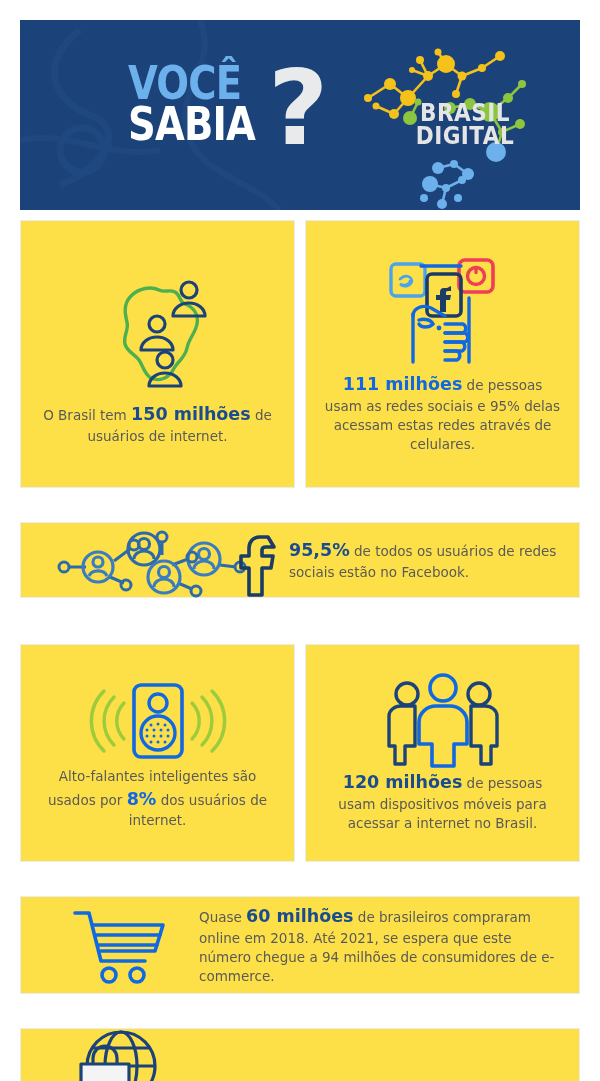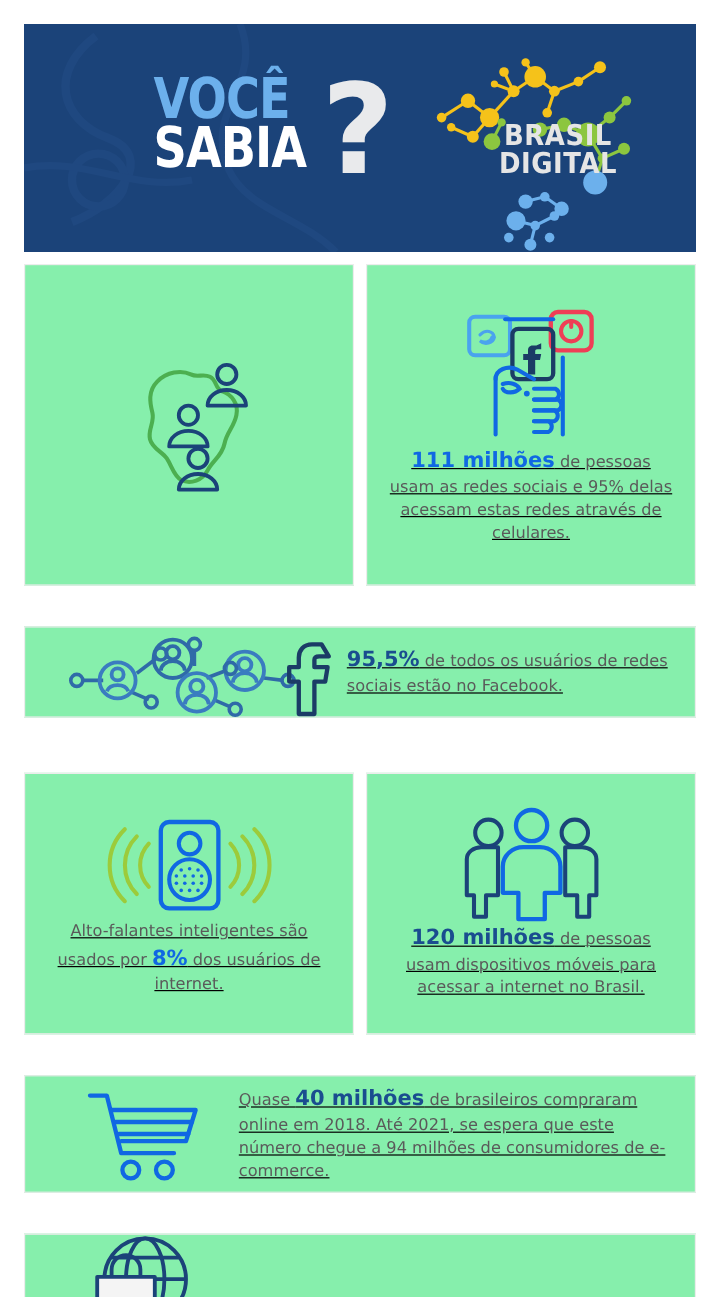--- a/index.html
+++ b/index.html
@@ -15,21 +15,20 @@
   }
   .page {
     width: 600px;
     height: 1081px;
     background: #ffffff;
     padding: 20px;
     box-sizing: border-box;
     display: flex;
     flex-direction: column;
     gap: 10px;
-    text-decoration: underline;
   }
 
   
   .header {
     position: relative;
     height: 190px;
     background: #1b4379;
     overflow: hidden;
     flex: none;
     display: flex;
@@ -109,21 +108,21 @@
   .logo-text .l1 { font-size: 24px; letter-spacing: .5px; transform: scaleX(.9); display:block; }
   .logo-text .l2 { font-size: 24px; letter-spacing: .5px; transform: scaleX(.9); display:block; }
 
   
   .row {
     display: flex;
     gap: 10px;
     flex: none;
   }
   .card {
-    background: #86efac;
+    background: #fde047;
     border: 1px solid #ececec;
     box-sizing: border-box;
     display: flex;
     align-items: center;
   }
   .card.col {
     flex-direction: column;
     justify-content: center;
     text-align: center;
     padding: 14px 18px;
@@ -279,20 +278,23 @@
                    C30 74 36 68 34 60 C32 52 30 42 38 34 Z" fill="none" stroke="#4caf50" stroke-width="3.4" stroke-linejoin="round"></path>
           <g fill="none" stroke="#1b4379" stroke-width="3.2">
             <circle cx="96" cy="28" r="8"></circle>
             <path d="M80 54 a16 13 0 0 1 32 0 Z" stroke-linejoin="round"></path>
             <circle cx="64" cy="62" r="8"></circle>
             <path d="M48 88 a16 13 0 0 1 32 0 Z" stroke-linejoin="round"></path>
             <circle cx="72" cy="98" r="8"></circle>
             <path d="M56 124 a16 13 0 0 1 32 0 Z" stroke-linejoin="round"></path>
           </g>
         </svg>
+      </div>
+      <div class="caption center">
+        <span>O Brasil tem </span><span class="hl navy">150 milhões</span><span> de usuários de internet.</span>
       </div>
     </div>
 
     <div class="card col half">
       <div class="icon-wrap">
         <svg width="120" height="118" viewBox="0 0 120 118">
           <rect x="8" y="10" width="34" height="32" rx="5" fill="none" stroke="#4aa3ee" stroke-width="3.4"></rect>
           <path d="M17 25 c5 -5 11 -3 12 2 c-1 5 -8 7 -12 3 c4 2 9 1 10 -3" fill="none" stroke="#4aa3ee" stroke-width="2.6" stroke-linecap="round"></path>
           <rect x="76" y="6" width="34" height="32" rx="6" fill="none" stroke="#ef3e56" stroke-width="3.6"></rect>
           <circle cx="93" cy="22" r="8.5" fill="none" stroke="#ef3e56" stroke-width="3.4"></circle>
@@ -438,21 +440,21 @@
             <path d="M6 10 h14 l12 48 h44"></path>
             <path d="M24 22 h70 l-8 26 h-54"></path>
             <line x1="27" y1="32" x2="91" y2="32"></line>
             <line x1="30" y1="42" x2="88" y2="42"></line>
             <circle cx="40" cy="72" r="7"></circle>
             <circle cx="68" cy="72" r="7"></circle>
           </g>
         </svg>
       </div>
       <div class="caption left">
-        <span>Quase </span><span class="hl navy">40 milhões</span><span> de brasileiros compraram online em 2018. Até 2021, se espera que este número chegue a 94 milhões de consumidores de e-commerce.</span>
+        <span>Quase </span><span class="hl navy">60 milhões</span><span> de brasileiros compraram online em 2018. Até 2021, se espera que este número chegue a 94 milhões de consumidores de e-commerce.</span>
       </div>
     </div>
   </div>
 
   <div class="row r5">
     <div class="card side full">
       <div class="icon-wrap" style="width:160px;">
         <svg width="92" height="86" viewBox="0 0 92 86">
           <g fill="none" stroke="#1b4379" stroke-width="3.2">
             <circle cx="48" cy="40" r="34"></circle>

